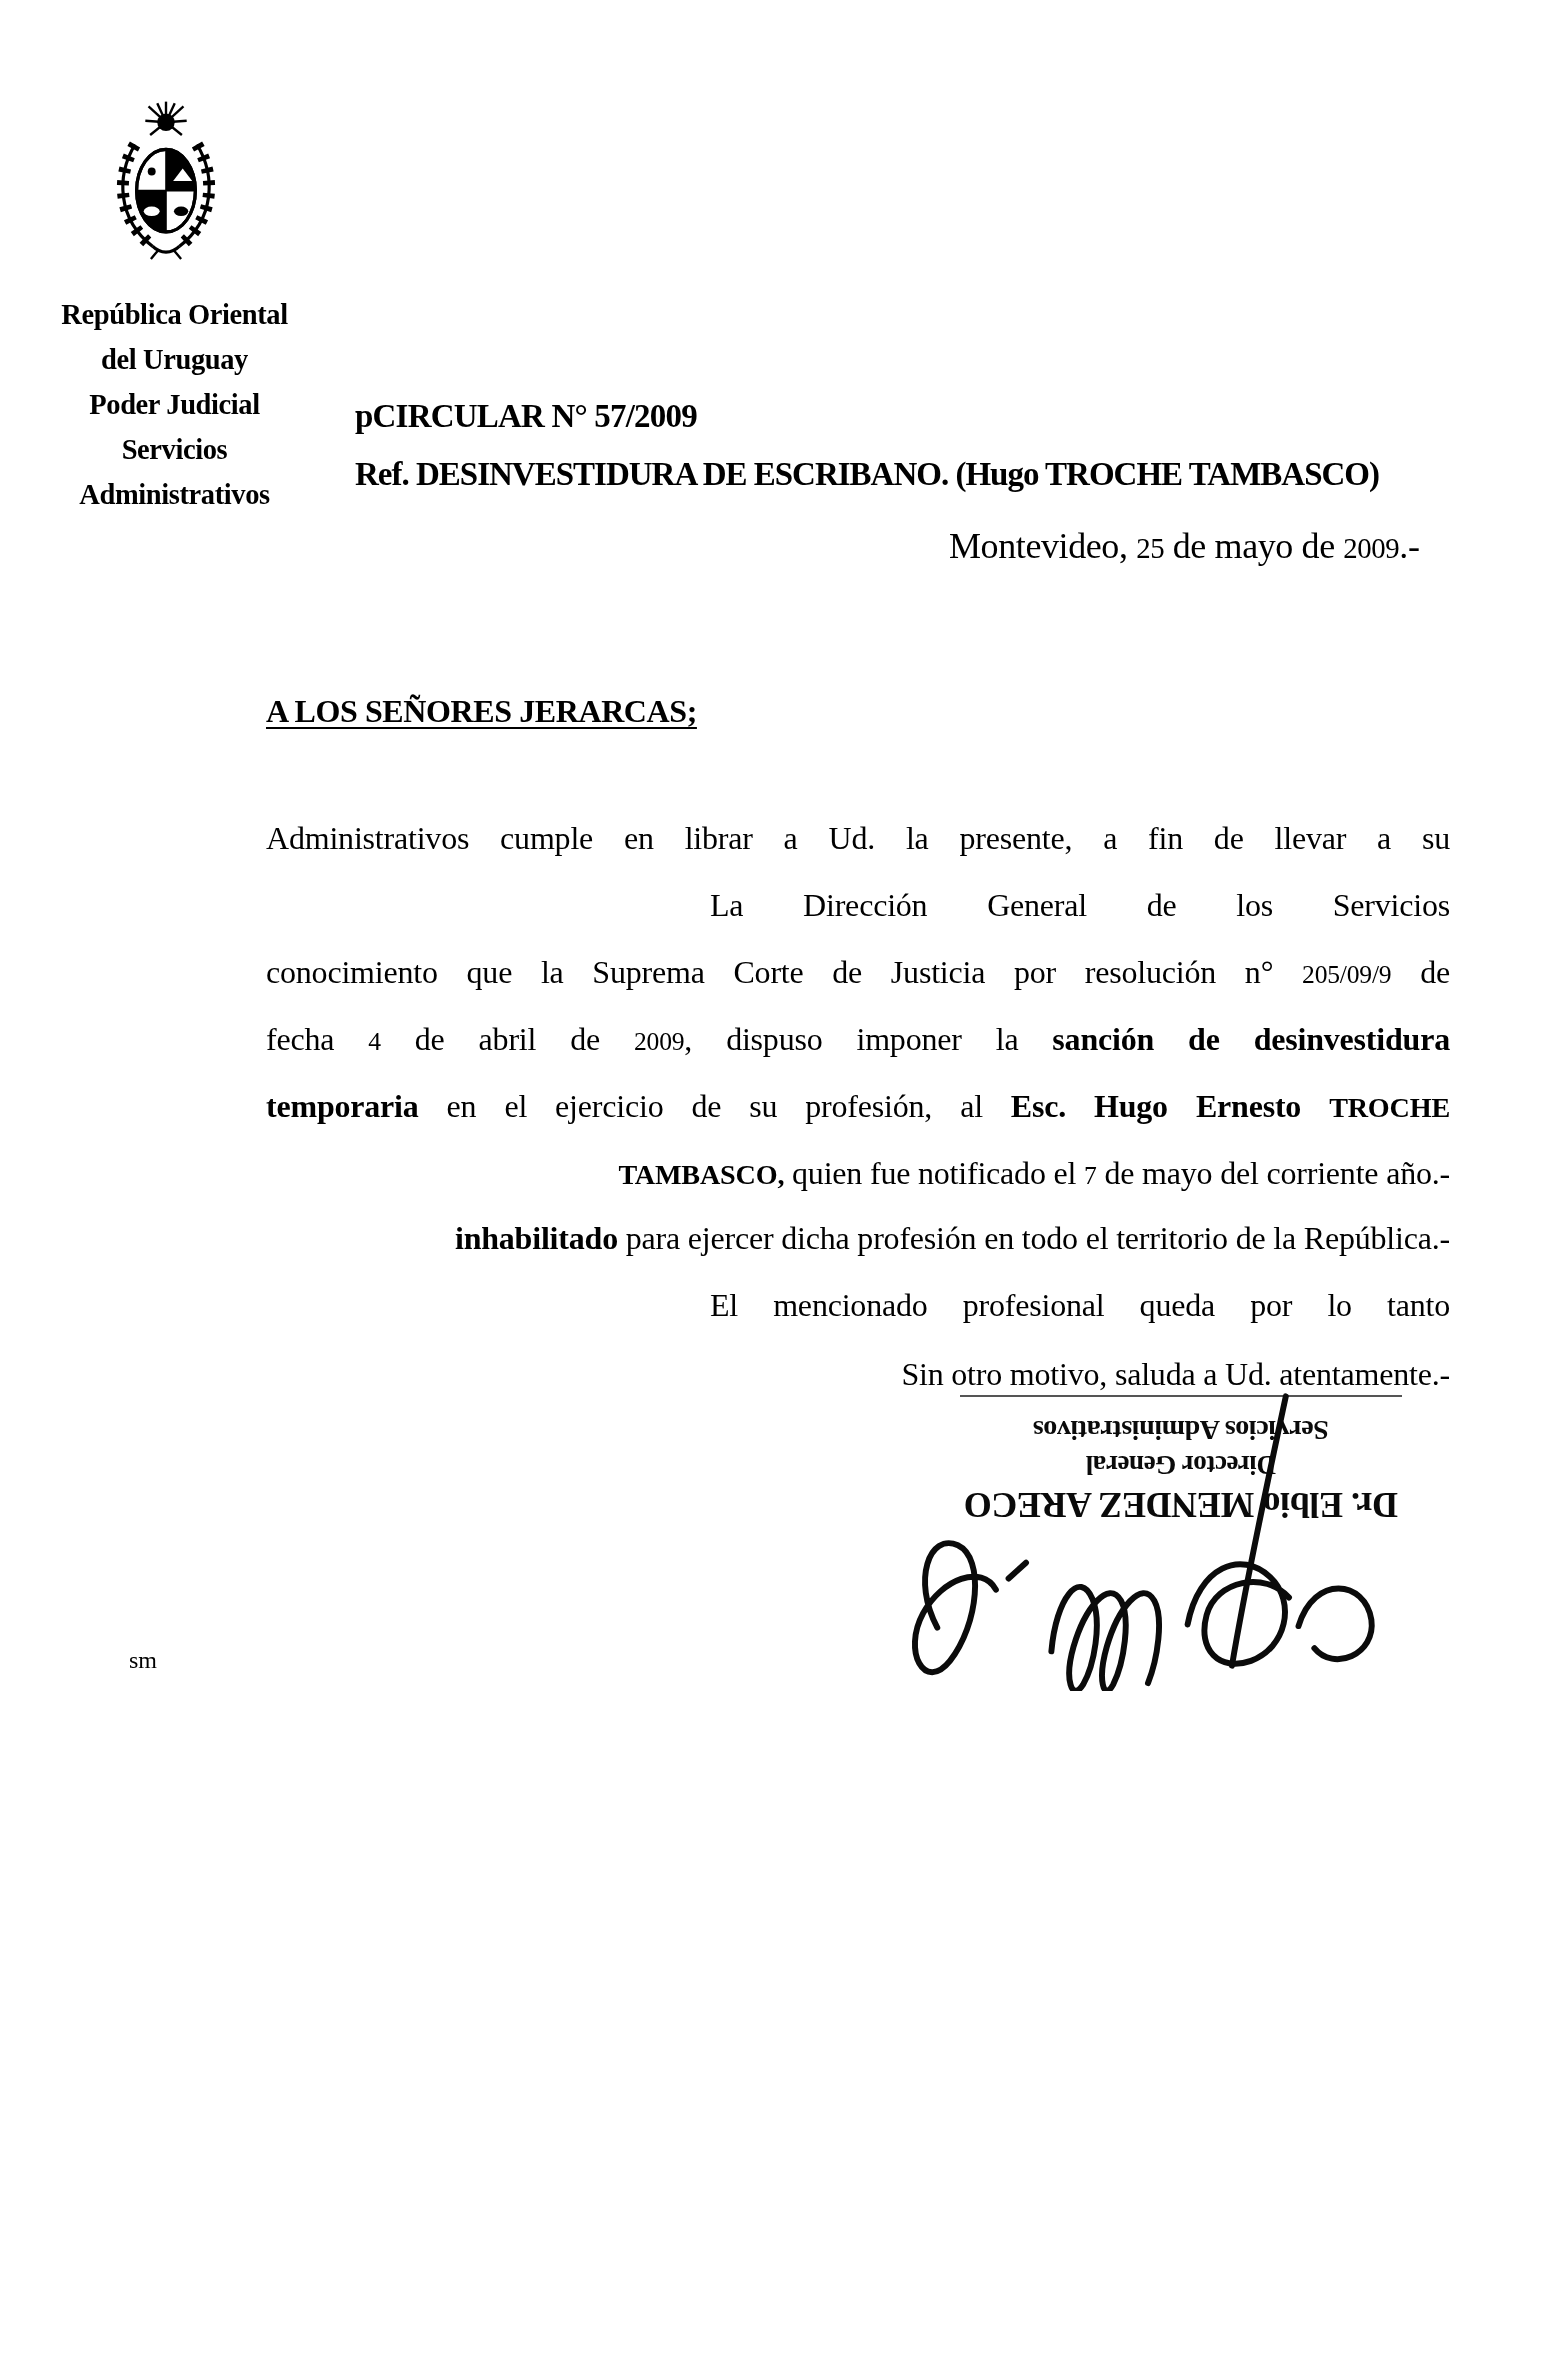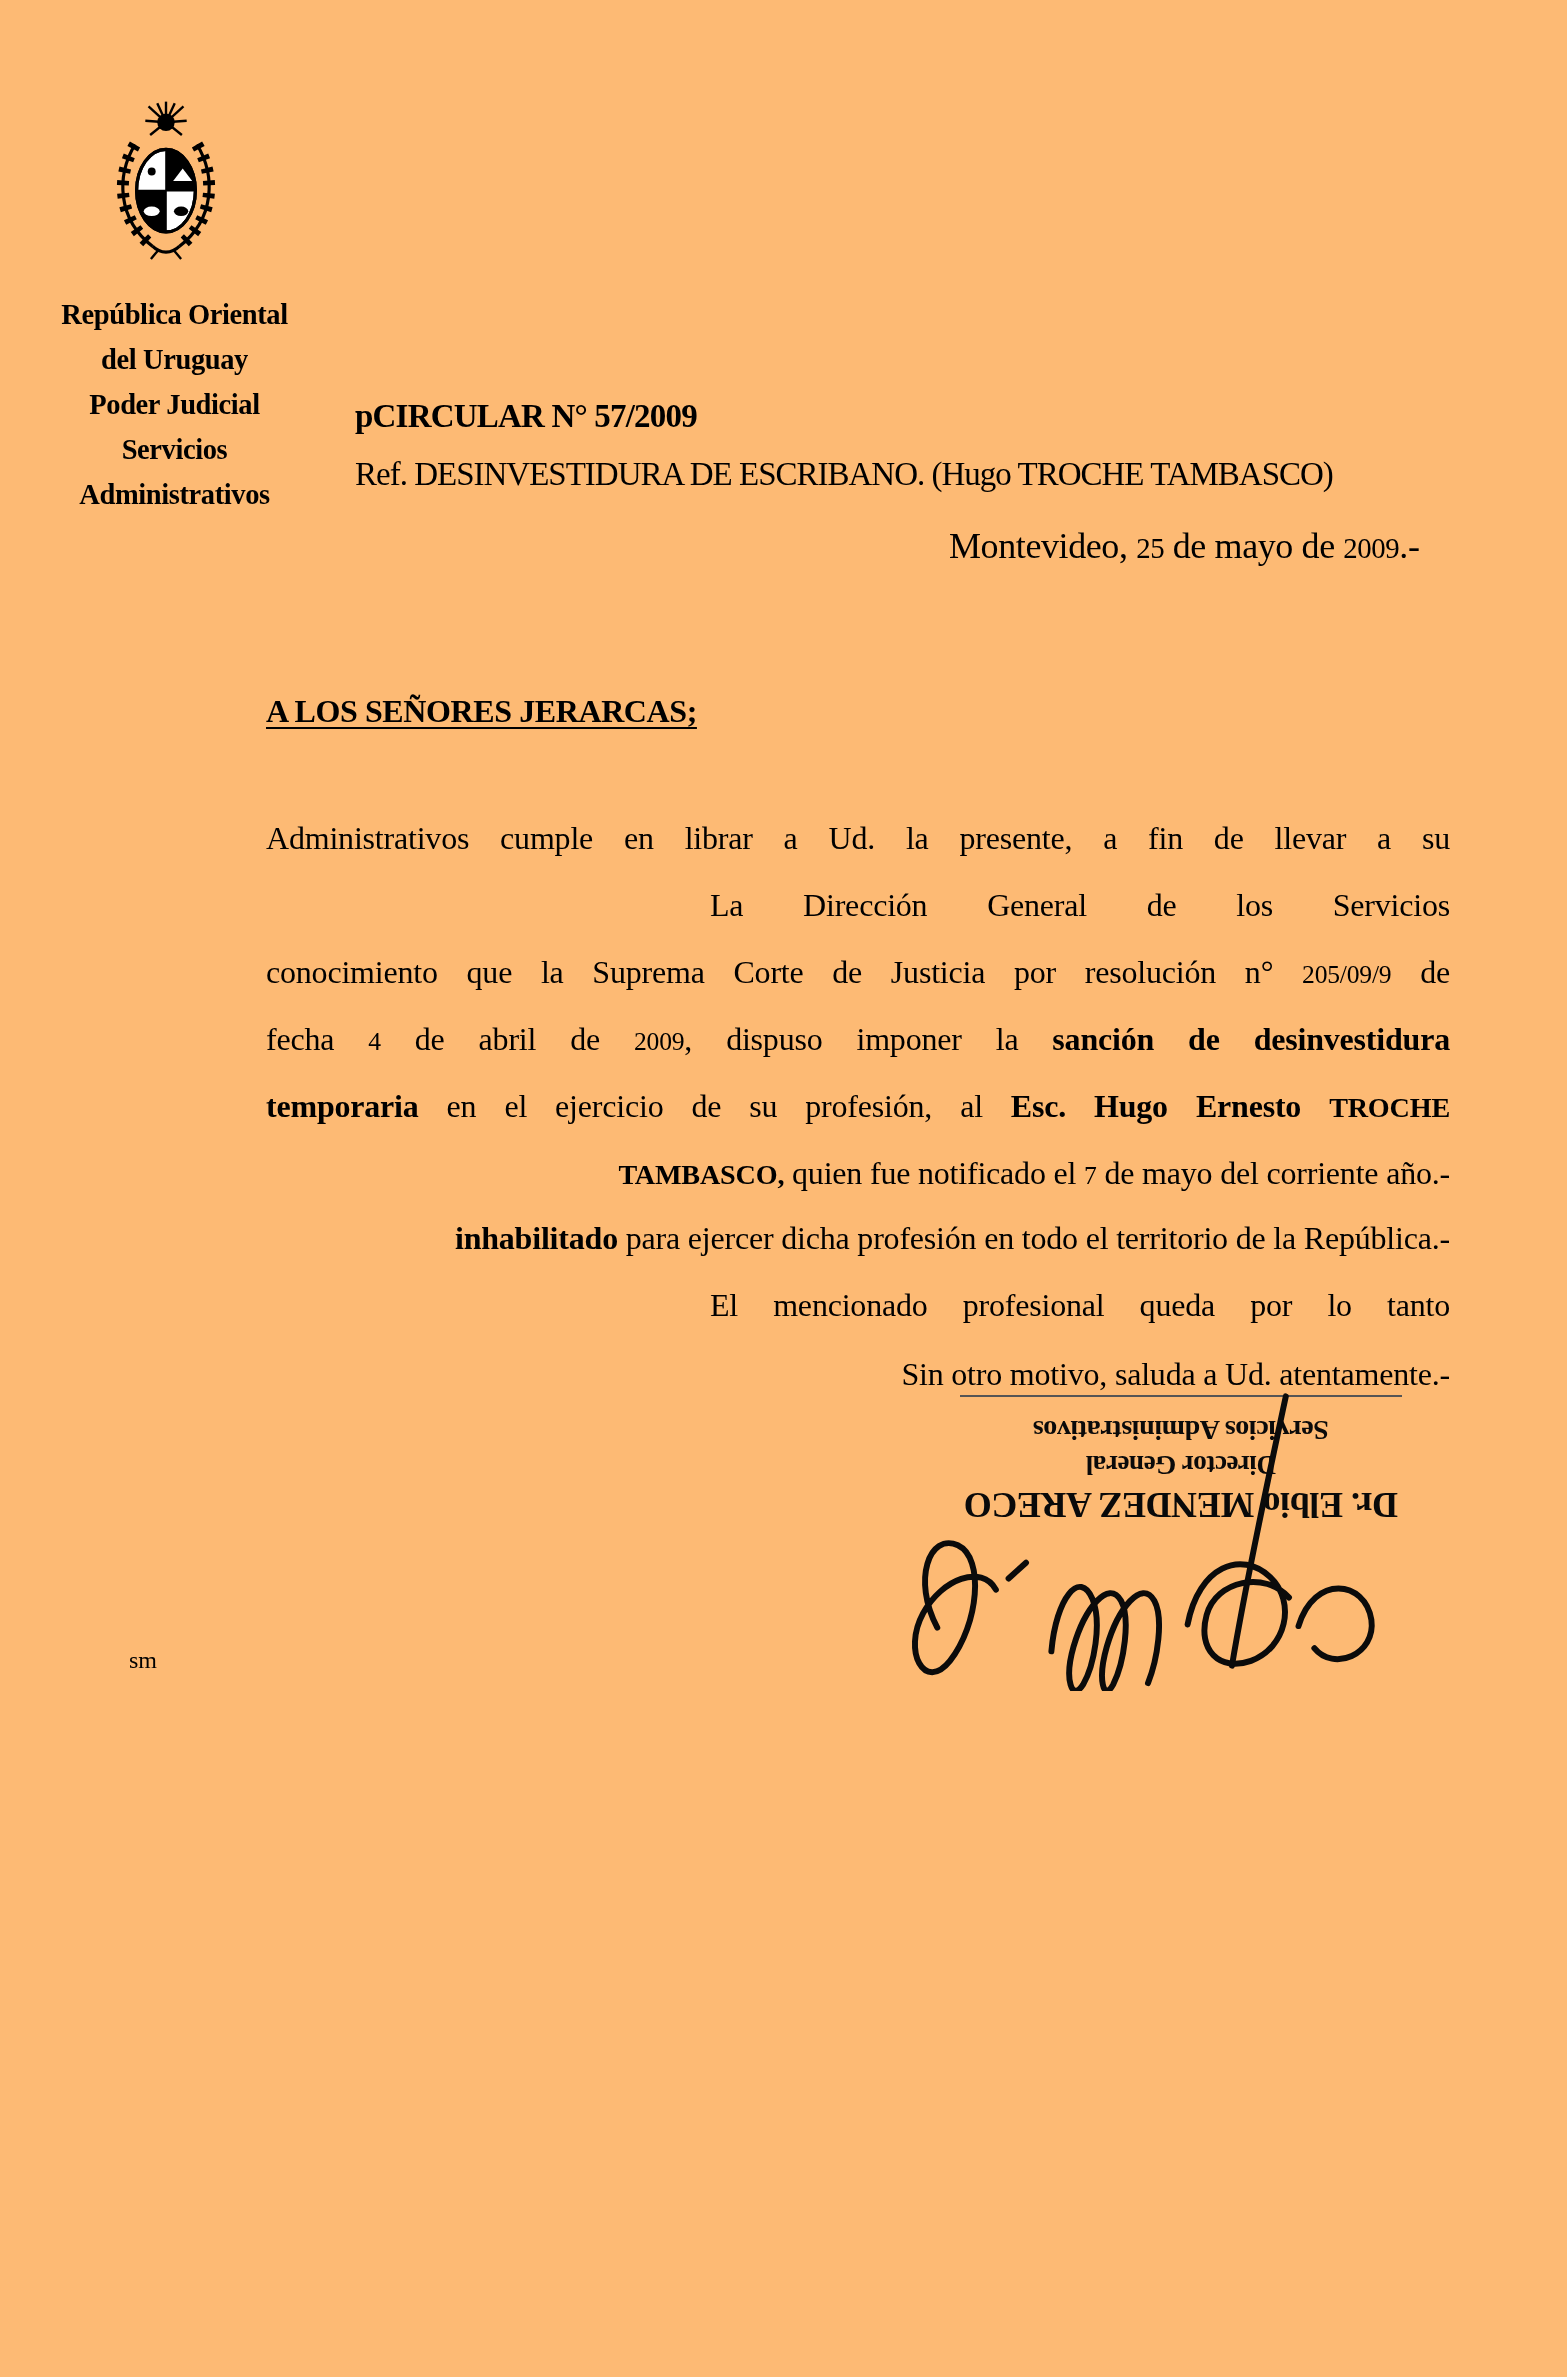--- a/index.html
+++ b/index.html
@@ -1,33 +1,33 @@
 <!DOCTYPE html>
 <html lang="es" style="font-size:12.7px"><head>
 <meta charset="utf-8">
 <title>pCIRCULAR N° 57/2009</title>
 <style>
   html,body{margin:0;padding:0;background:#888;}
   .page{
-    position:relative;width:1568px;height:2377px;background:#fdba74;
+    position:relative;width:1568px;height:2377px;background:#ffffff;
     font-family:"Liberation Serif","DejaVu Serif",serif;color:#000;overflow:hidden;
   }
   
   .coat{position:absolute;left:108px;top:98px;width:116px;height:163px;}
   .org{
     position:absolute;left:16px;top:292px;width:317px;text-align:center;
     font-weight:bold;font-size:28.5px;line-height:45px;letter-spacing:-0.4px;
   }
   
   .circular{
     position:absolute;left:355px;top:398px;font-weight:bold;font-size:33px;
     letter-spacing:-0.8px;white-space:nowrap;
   }
   .reference{
-    position:absolute;left:355px;top:456px;font-weight:normal;font-size:33px;
+    position:absolute;left:355px;top:456px;font-weight:bold;font-size:33px;
     letter-spacing:-1px;white-space:nowrap;
   }
   .dateline{
     position:absolute;left:949px;top:525px;font-size:36px;letter-spacing:-0.4px;
     white-space:nowrap;
   }
   .salutation{
     position:absolute;left:266px;top:693px;font-weight:bold;font-size:32px;
     letter-spacing:-0.4px;text-decoration:underline;text-underline-offset:4.8px;
     text-decoration-thickness:2.4px;white-space:nowrap;

